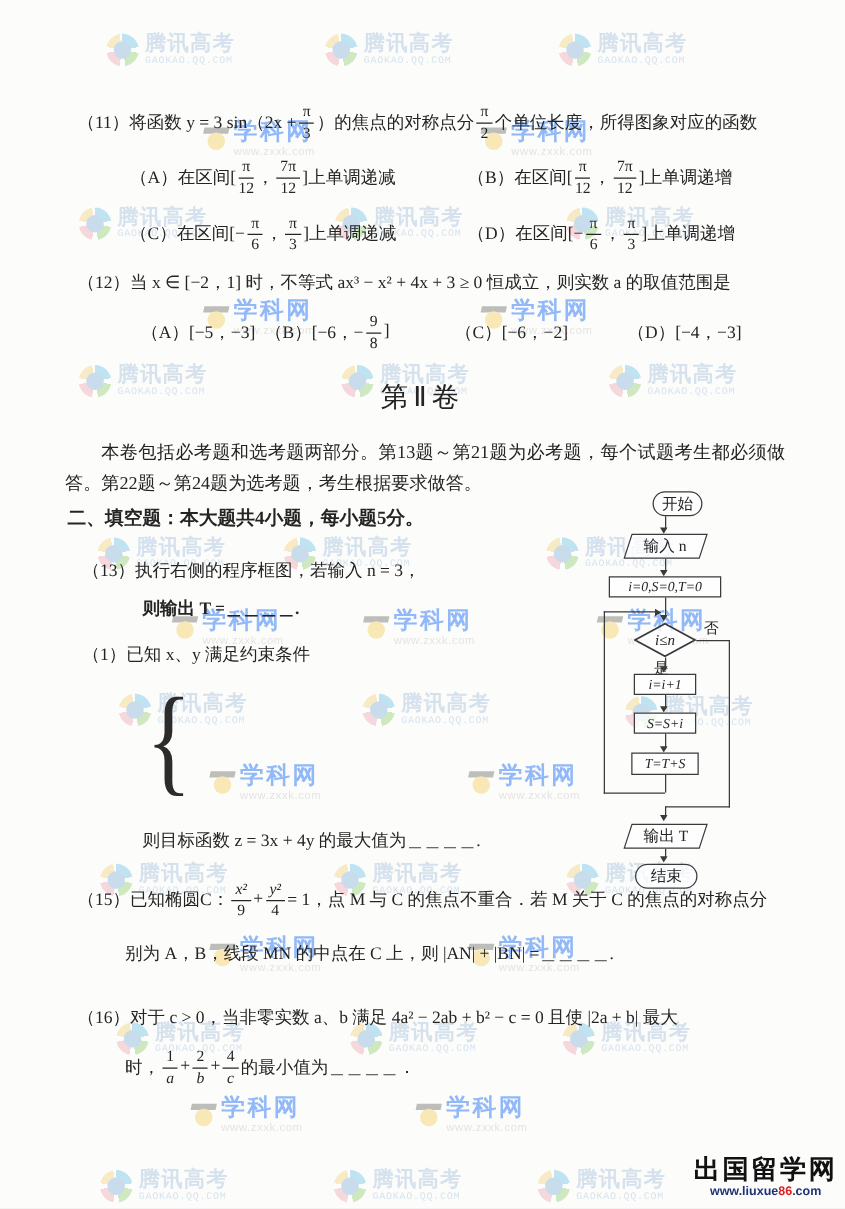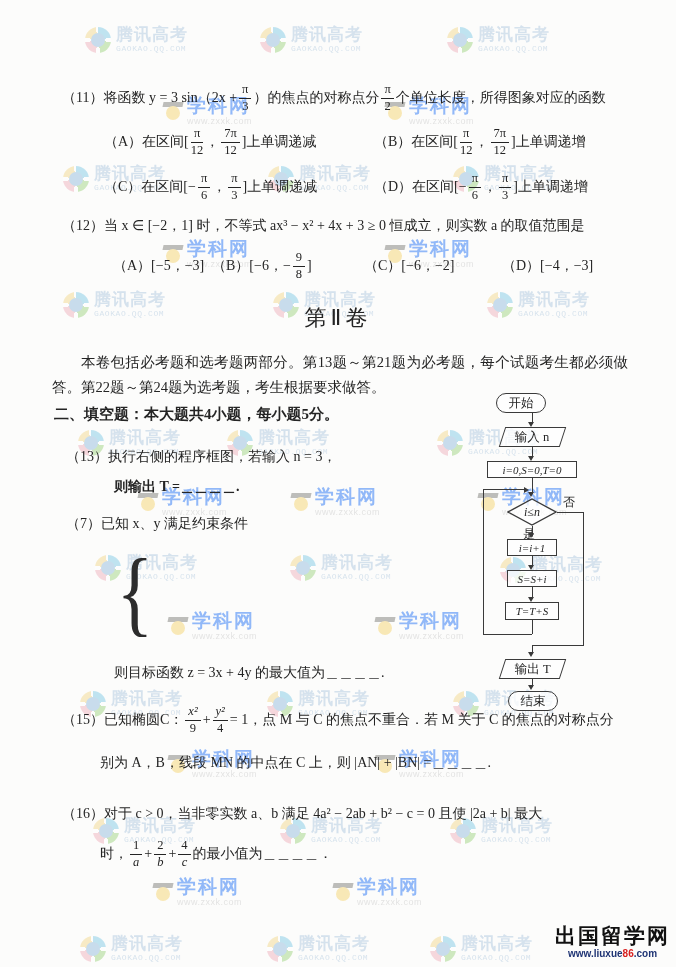--- a/index.html
+++ b/index.html
@@ -466,21 +466,21 @@
     </div>
 
     <div class="title" style="top:303px;">第Ⅱ卷</div>
     <div class="para" style="left:52px;top:350px;width:576px;text-indent:2em;">本卷包括必考题和选考题两部分。第13题～第21题为必考题，每个试题考生都必须做答。第22题～第24题为选考题，考生根据要求做答。</div>
 
     <div class="tline bold" style="left:54px;top:403px;height:22px;font-size:15px;">二、填空题：本大题共4小题，每小题5分。</div>
 
     <div class="tline" style="left:66px;top:446px;height:22px;">（13）执行右侧的程序框图，若输入 n = 3，</div>
     <div class="tline" style="left:114px;top:476px;height:22px;font-weight:bold;">则输出 T =＿＿＿＿.</div>
 
-    <div class="tline" style="left:66px;top:513px;height:22px;">（7）已知 x、y 满足约束条件</div>
+    <div class="tline" style="left:66px;top:513px;height:22px;">（1）已知 x、y 满足约束条件</div>
     <div class="sys" style="left:112px;top:546px;">
       <span class="brace">{</span>
     </div>
     <div class="tline" style="left:114px;top:662px;height:22px;">则目标函数 z = 3x + 4y 的最大值为＿＿＿＿.</div>
 
     <div class="tline" style="left:62px;top:698px;height:44px;">
       <span>（15）已知椭圆C：</span>
       <span class="frac">
           <span class="fn it">x²</span>
           <span class="fd">9</span>
@@ -508,21 +508,21 @@
         </span>
       <span>+</span>
       <span class="frac">
           <span class="fn">4</span>
           <span class="fd it">c</span>
         </span>
       <span>的最小值为＿＿＿＿．</span>
     </div>
 
     <div class="fc">
-      <div class="fc-box fc-round" style="left:26px;top:2px;width:50px;height:20px;">开始</div>
+      <div class="fc-box fc-round" style="left:52px;top:2px;width:40px;height:20px;">开始</div>
       <div class="ln" style="left:61.5px;top:22px;width:1.3px;height:11px;"></div>
         <div class="arr-d" style="left:58px;top:31px;"></div>
       <div class="fc-box fc-skew" style="left:32px;top:36px;width:61px;height:20px;">
           <span>输入 n</span>
         </div>
       <div class="ln" style="left:61.5px;top:56px;width:1.3px;height:11px;"></div>
         <div class="arr-d" style="left:58px;top:65px;"></div>
       <div class="fc-box fc-math" style="left:17px;top:70px;width:90px;height:17px;">i=0,S=0,T=0</div>
       <div class="ln" style="left:61.5px;top:87px;width:1.3px;height:16px;"></div>
         <div class="arr-d" style="left:58px;top:101px;"></div>

